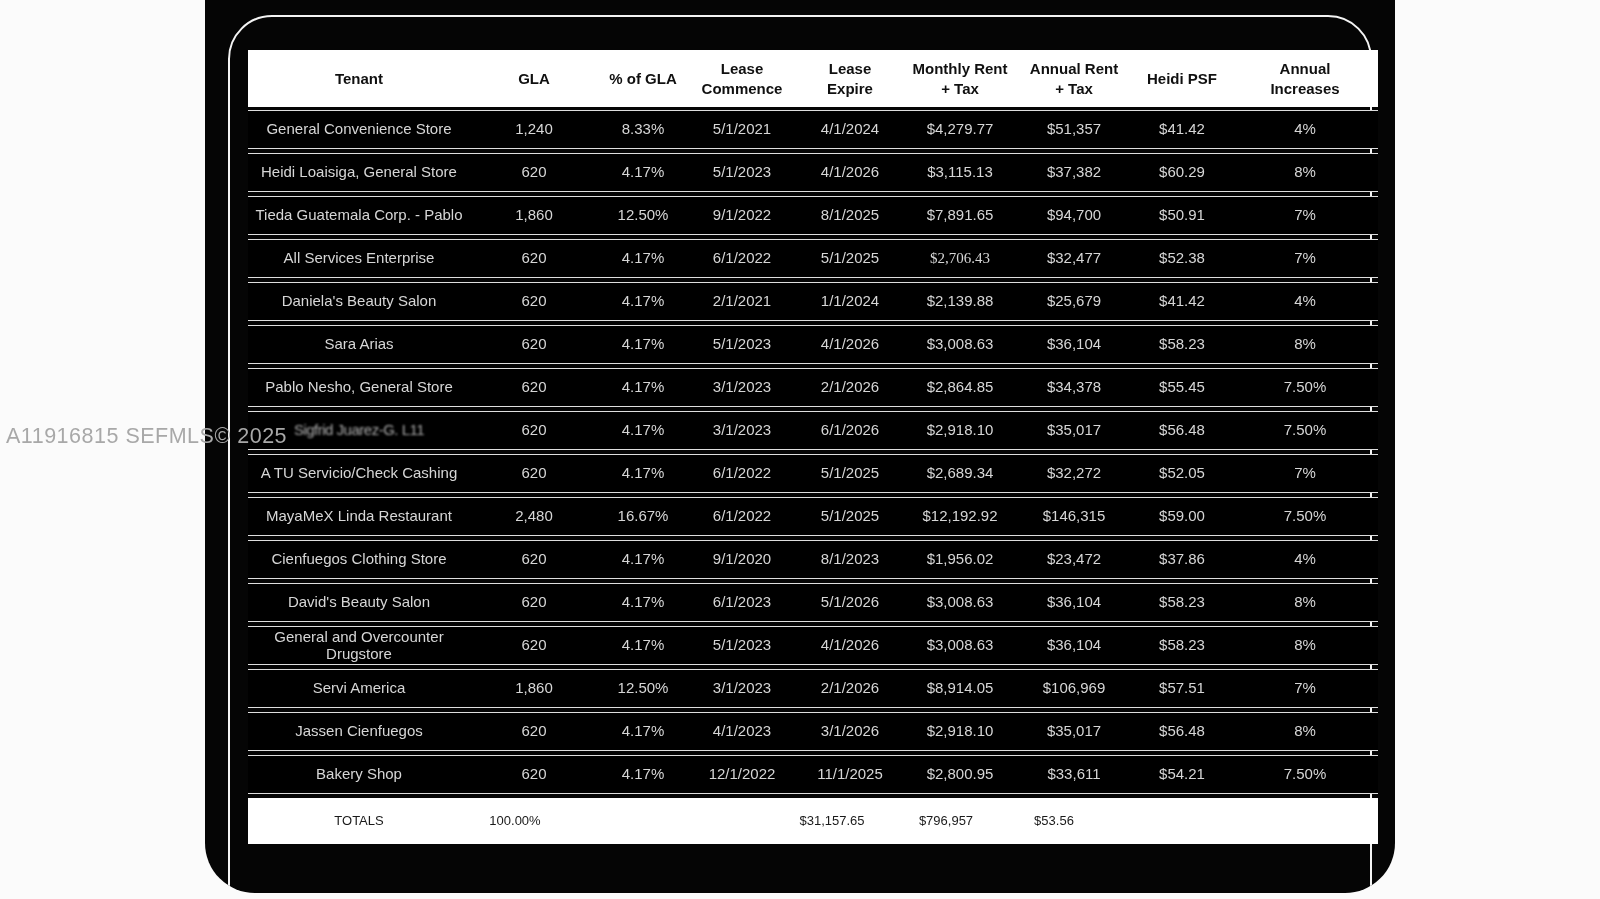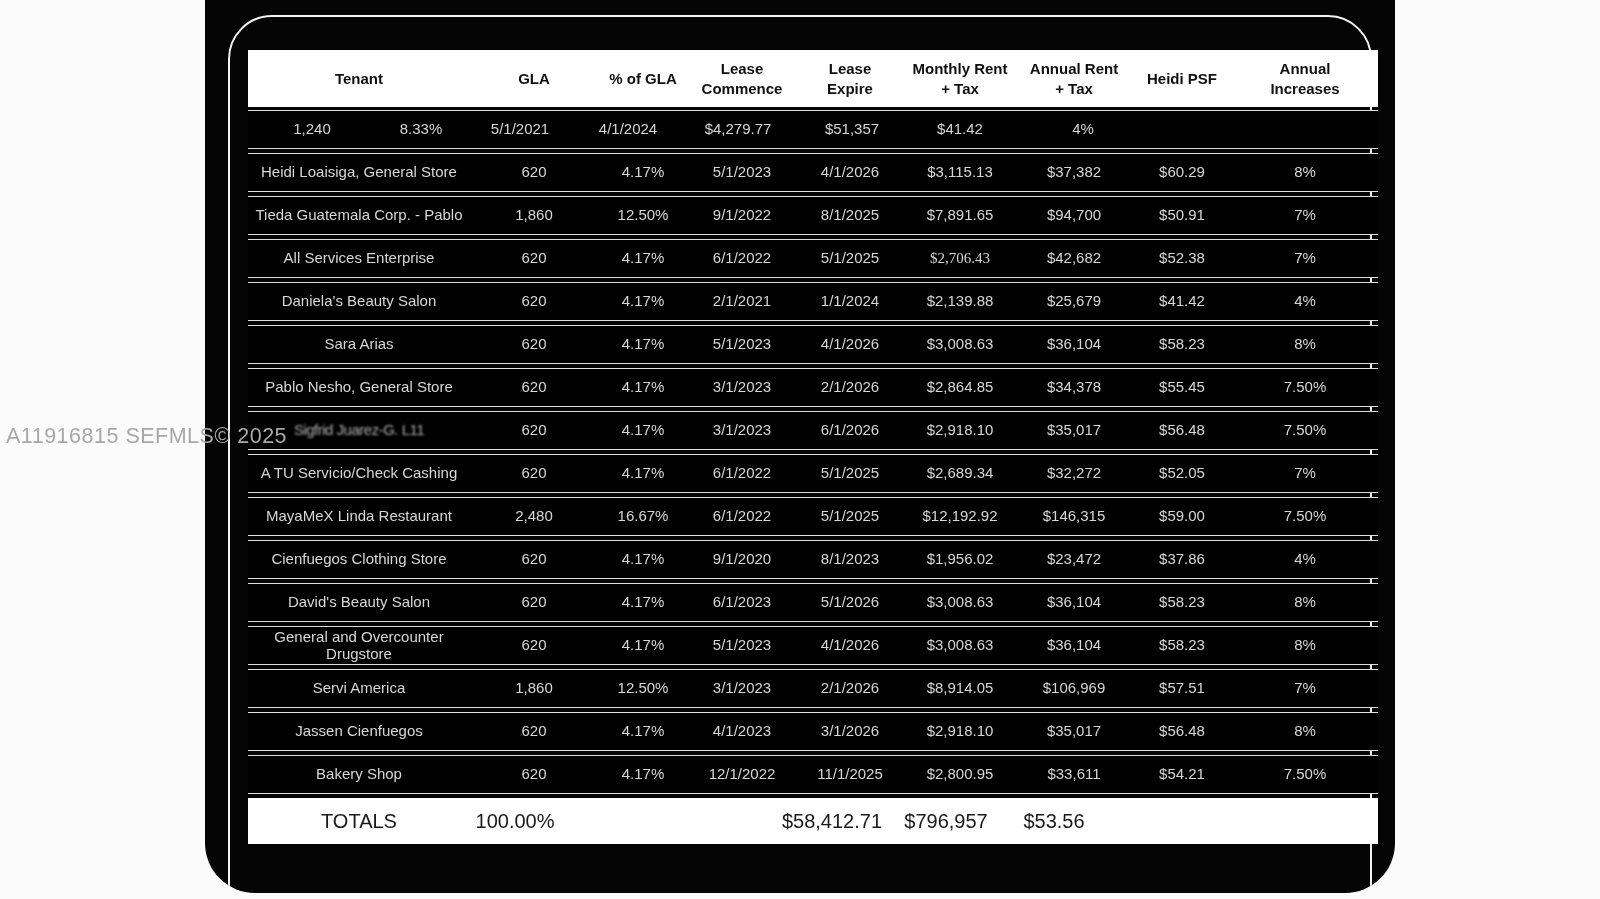--- a/index.html
+++ b/index.html
@@ -16,21 +16,21 @@
   .rent-roll{position:absolute;left:248px;top:50px;width:1130px;}
   .thead{display:flex;background:#ffffff;height:57px;align-items:stretch;}
   .th{display:flex;align-items:center;justify-content:center;text-align:center;
       font-weight:bold;font-size:15px;line-height:1.3;color:#101010;white-space:pre-line;}
   .tbody{margin-top:3px;}
   .row{display:flex;height:37px;background:#000;margin-bottom:4px;
        border-top:1.5px solid #dedede;border-bottom:1.5px solid #dedede;}
   .td{display:flex;align-items:center;justify-content:center;text-align:center;
       font-size:15px;line-height:1.12;color:#d6d6d6;padding:0 4px;box-sizing:border-box;}
   .totals{display:flex;background:#ffffff;height:46px;margin-top:0px;}
-  .totals .td{color:#1a1a1a;font-size:20px;}
+  .totals .td{color:#1a1a1a;font-size:13px;}
 
   .obscured{filter:blur(1.3px);opacity:.8;letter-spacing:-.5px;}
 
   
   .watermark{position:absolute;left:6px;top:424px;font-size:21.5px;color:#a8a8a8;
       letter-spacing:.5px;z-index:5;}
 </style>
 </head>
 <body>
 
@@ -52,20 +52,21 @@
         <div class="th" style="width: 112px;">Monthly Rent
 + Tax</div>
         <div class="th" style="width: 116px;">Annual Rent
 + Tax</div>
         <div class="th" style="width: 100px;">Heidi PSF</div>
         <div class="th" style="width: 146px;">Annual
 Increases</div>
       </div>
     <div class="tbody" id="tbody">
         <div class="row">
+          <div class="td" style="width: 222px;">General Convenience Store</div>
           <div class="td" style="width: 128px;">1,240</div>
           <div class="td" style="width: 90px;">8.33%</div>
           <div class="td" style="width: 108px;">5/1/2021</div>
           <div class="td" style="width: 108px;">4/1/2024</div>
           <div class="td" style="width: 112px;">$4,279.77</div>
           <div class="td" style="width: 116px;">$51,357</div>
           <div class="td" style="width: 100px;">$41.42</div>
           <div class="td" style="width: 146px;">4%</div>
         </div>
         <div class="row">
@@ -90,21 +91,21 @@
           <div class="td" style="width: 100px;">$50.91</div>
           <div class="td" style="width: 146px;">7%</div>
         </div>
         <div class="row">
           <div class="td" style="width: 222px;">All Services Enterprise</div>
           <div class="td" style="width: 128px;">620</div>
           <div class="td" style="width: 90px;">4.17%</div>
           <div class="td" style="width: 108px;">6/1/2022</div>
           <div class="td" style="width: 108px;">5/1/2025</div>
           <div class="td" style="width: 112px; font-family: Liberation Serif, serif;">$2,706.43</div>
-          <div class="td" style="width: 116px;">$42,682</div>
+          <div class="td" style="width: 116px;">$32,477</div>
           <div class="td" style="width: 100px;">$52.38</div>
           <div class="td" style="width: 146px;">7%</div>
         </div>
         <div class="row">
           <div class="td" style="width: 222px;">Daniela's Beauty Salon</div>
           <div class="td" style="width: 128px;">620</div>
           <div class="td" style="width: 90px;">4.17%</div>
           <div class="td" style="width: 108px;">2/1/2021</div>
           <div class="td" style="width: 108px;">1/1/2024</div>
           <div class="td" style="width: 112px;">$2,139.88</div>
@@ -232,21 +233,21 @@
           <div class="td" style="width: 116px;">$33,611</div>
           <div class="td" style="width: 100px;">$54.21</div>
           <div class="td" style="width: 146px;">7.50%</div>
         </div>
       </div>
     <div class="totals" id="totalsrow">
         <div class="td" style="width: 222px;">TOTALS</div>
         <div class="td" style="width: 90px;">100.00%</div>
         <div class="td" style="width: 108px;"></div>
         <div class="td" style="width: 108px;"></div>
-        <div class="td" style="width: 112px;">$58,412.71</div>
+        <div class="td" style="width: 112px;">$31,157.65</div>
         <div class="td" style="width: 116px;">$796,957</div>
         <div class="td" style="width: 100px;">$53.56</div>
         <div class="td" style="width: 146px;"></div>
       </div>
   </div>
 
   <div class="watermark">A11916815  SEFMLS© 2025</div>
 
 </div>
 

